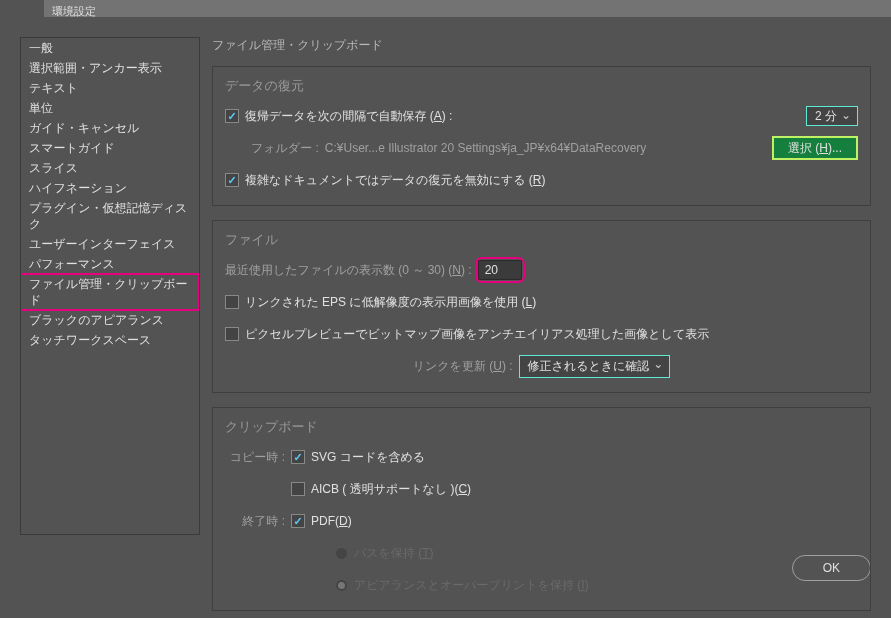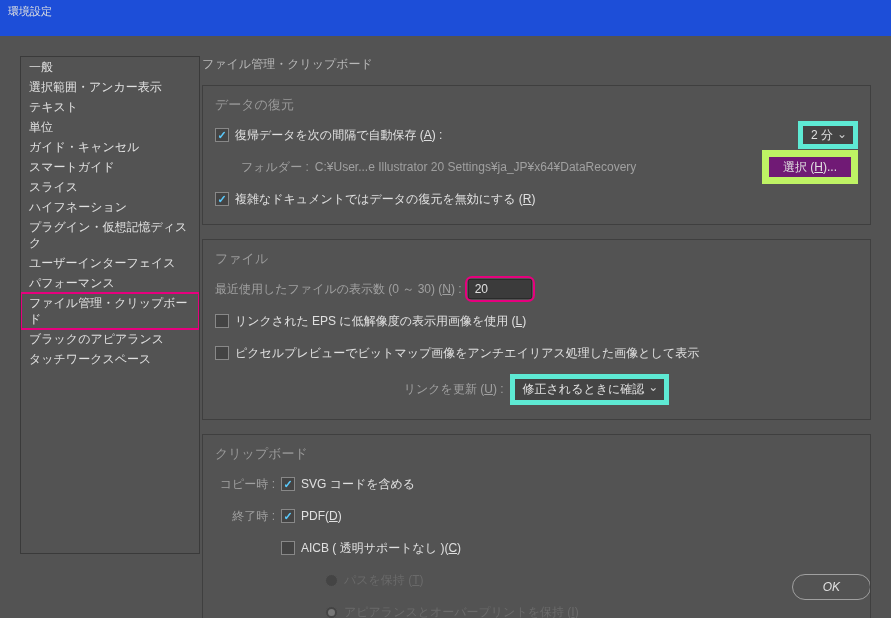--- a/index.html
+++ b/index.html
@@ -6,30 +6,31 @@
 body {
   font-family: "Hiragino Kaku Gothic Pro", "Meiryo", sans-serif;
   font-size: 12px;
   background: #535353;
   color: #d4d4d4;
   width: 891px;
   height: 618px;
   overflow: hidden;
 }
 .title-bar {
-  background: #1d4ed8;
+  background: #737373;
   color: #e0e0e0;
   padding: 4px 8px;
   font-size: 11px;
-  height: 36px;
+  height: 17px;
+  margin-left: 44px;
 }
 .dialog-body {
   display: flex;
   padding: 20px;
-  gap: 2px;
+  gap: 12px;
   height: 538px;
 }
 .sidebar {
   width: 180px;
   border: 1px solid #3a3a3a;
   background: #535353;
   overflow-y: auto;
 }
 .sidebar-item {
   padding: 2px 8px;
@@ -84,21 +85,21 @@
   content: "✓";
   color: #5ac8fa;
   font-size: 11px;
   font-weight: bold;
 }
 .label { color: #e0e0e0; }
 .label-dim { color: #a0a0a0; }
 .label-disabled { color: #6a6a6a; }
 .select {
   background: #444;
-  border: 5px solid #5eead4;
+  border: 1px solid #5eead4;
   color: #e0e0e0;
   padding: 2px 20px 2px 8px;
   font-size: 12px;
   position: relative;
   cursor: pointer;
   min-width: 80px;
   text-align: right;
 }
 .select::after {
   content: "⌄";
@@ -106,31 +107,31 @@
   right: 6px;
   top: 1px;
   color: #ccc;
 }
 .select-wide { min-width: 150px; }
 .input {
   background: #3b3b3b;
   border: 1px solid #2a2a2a;
   color: #e0e0e0;
   padding: 2px 6px;
-  width: 64px;
+  width: 44px;
   font-size: 12px;
 }
 .input-highlight {
   outline: 2px solid #e6007e;
   outline-offset: 1px;
   border-radius: 4px;
 }
 .button {
-  background: #701a75;
-  border: 7px solid #bef264;
+  background: #15803d;
+  border: 2px solid #bef264;
   color: #e0e0e0;
   padding: 3px 14px;
   cursor: pointer;
   font-size: 12px;
 }
 .right-slot {
   margin-left: auto;
 }
 .folder-row {
   padding-left: 26px;
@@ -161,21 +162,20 @@
   width: 60px;
   text-align: right;
   color: #a0a0a0;
   flex-shrink: 0;
 }
 .footer {
   display: flex;
   justify-content: flex-end;
   gap: 10px;
   padding: 0 20px 20px 20px;
-  font-style: italic;
 }
 .footer .button {
   border-radius: 14px;
   padding: 5px 30px;
   border: 1px solid #a0a0a0;
   background: transparent;
 }
 .underline { text-decoration: underline; }
 </style>
 </head>
@@ -247,28 +247,28 @@
     </div>
 
     <div class="section">
       <div class="section-title">クリップボード</div>
       <div class="row">
         <span class="clip-label">コピー時 :</span>
         <span class="checkbox checked"></span>
         <span class="label">SVG コードを含める</span>
       </div>
       <div class="row">
-        <span class="clip-label">終了時 :</span>
-        <span class="checkbox checked"></span>
-        <span class="label"><span>PDF(</span><span class="underline">D</span><span>)</span></span>
-      </div>
-      <div class="row">
         <span class="clip-label"></span>
         <span class="checkbox"></span>
         <span class="label"><span>AICB ( 透明サポートなし )(</span><span class="underline">C</span><span>)</span></span>
+      </div>
+      <div class="row">
+        <span class="clip-label">終了時 :</span>
+        <span class="checkbox checked"></span>
+        <span class="label"><span>PDF(</span><span class="underline">D</span><span>)</span></span>
       </div>
       <div class="row indent2">
         <span class="clip-label"></span>
         <span class="radio disabled"></span>
         <span class="label-disabled"><span>パスを保持 (</span><span class="underline">T</span><span>)</span></span>
       </div>
       <div class="row indent2">
         <span class="clip-label"></span>
         <span class="radio disabled checked"></span>
         <span class="label-disabled"><span>アピアランスとオーバープリントを保持 (</span><span class="underline">I</span><span>)</span></span>

